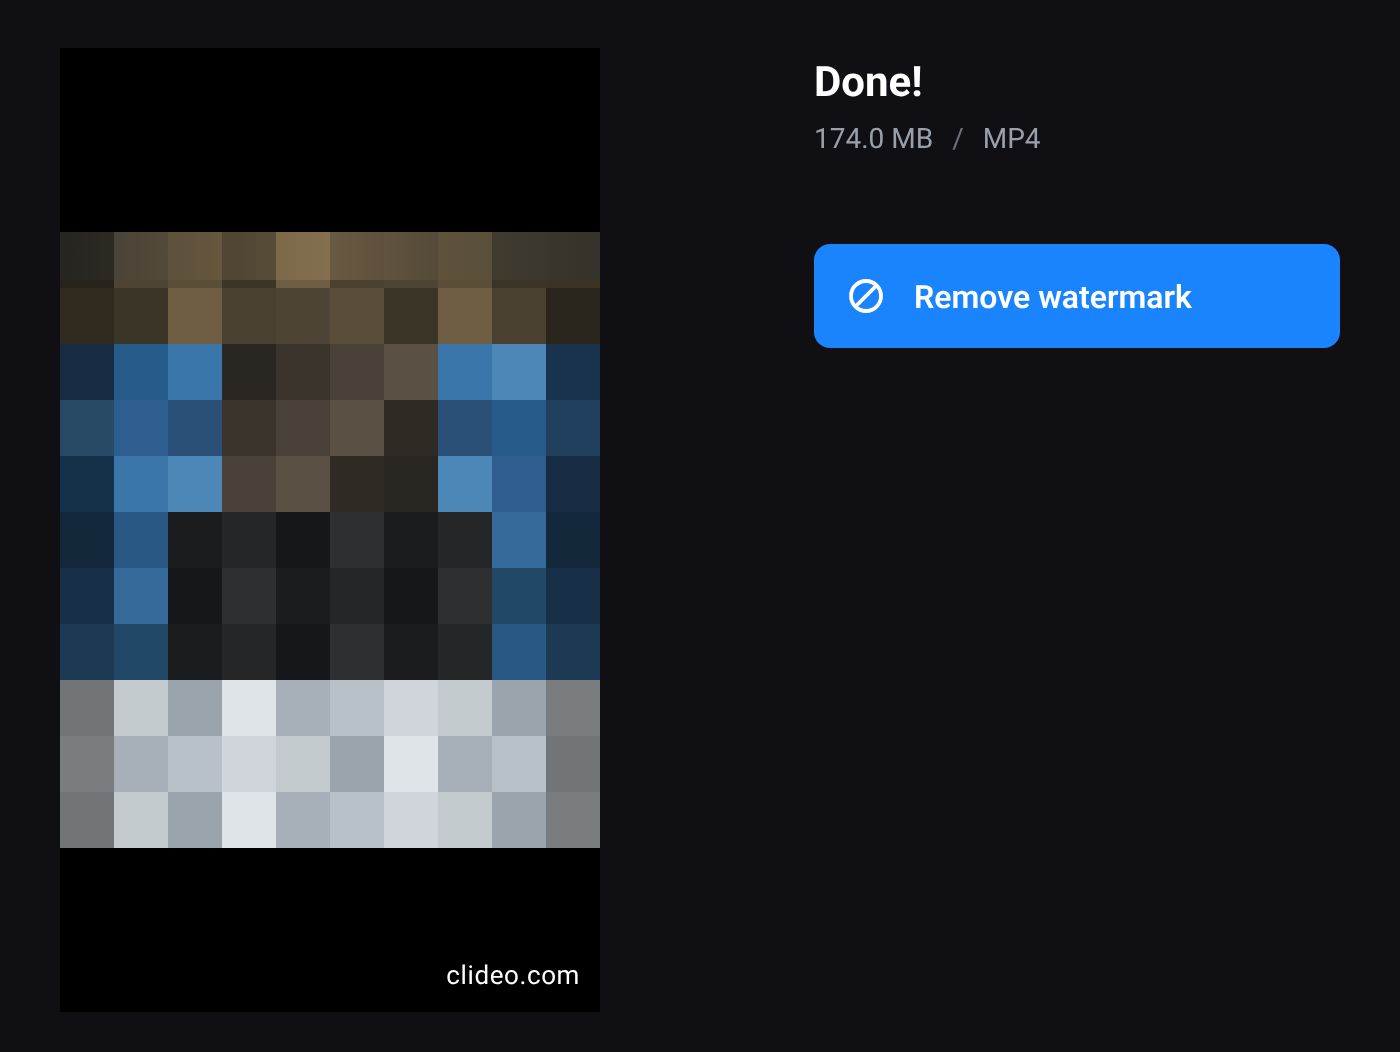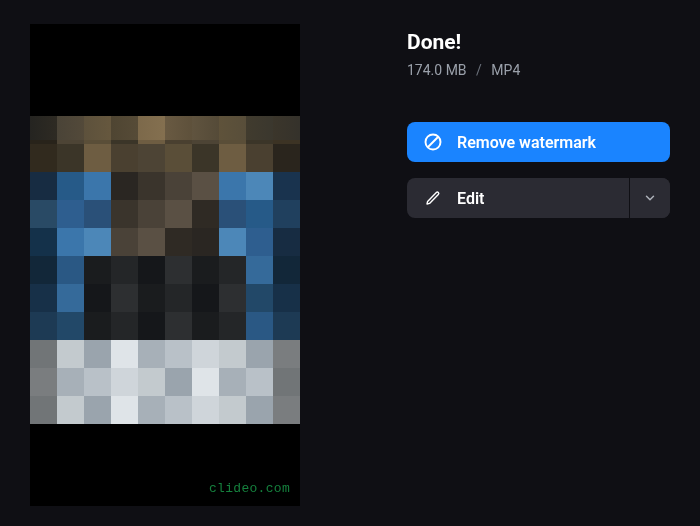--- a/index.html
+++ b/index.html
@@ -24,24 +24,23 @@
     height: 482px;
     background: #000;
     position: relative;
     flex-shrink: 0;
   }
   .watermark {
     position: absolute;
     right: 10px;
     bottom: 10px;
     font-size: 13px;
-    color: #15803d;
+    color: #ffffff;
     letter-spacing: 0.3px;
     pointer-events: none;
-    font-family: Liberation Mono, monospace;
   }
   .mosaic {
     position: absolute;
     left: 0;
     right: 0;
     top: 92px;
     height: 308px;
     display: grid;
     grid-template-columns: repeat(10, 1fr);
     grid-template-rows: repeat(11, 1fr);
@@ -70,21 +69,21 @@
     font-size: 14px;
     color: #9aa0aa;
     margin-bottom: 44px;
   }
   .meta .sep { margin: 0 6px; color: #6c727c; }
 
   .btn {
     display: flex;
     align-items: center;
     border-radius: 8px;
-    height: 40px;
+    height: 52px;
     margin-bottom: 16px;
     cursor: pointer;
     user-select: none;
     font-size: 16px;
     font-weight: 600;
     box-sizing: border-box;
     position: relative;
   }
   .btn .icon {
     width: 20px;
@@ -269,30 +268,17 @@
           <circle cx="12" cy="12" r="9"></circle>
           <line x1="6" y1="18" x2="18" y2="6"></line>
         </svg>
       </span>
       <span class="label">Remove watermark</span>
     </div>
 
     
 
     
-    <div class="btn btn-dark">
-      <span class="icon">
-        <svg viewBox="0 0 24 24" width="16" height="16" fill="none" stroke="white" stroke-width="2.1" stroke-linecap="round" stroke-linejoin="round">
-          <path d="M3 21l3.8-.9L20 6.9a2.1 2.1 0 0 0-3-3L3.9 17.2 3 21z"></path>
-        </svg>
-      </span>
-      <span class="label">Edit</span>
-      <span class="chev">
-        <svg viewBox="0 0 24 24" width="14" height="14" fill="none" stroke="#aeb2ba" stroke-width="2.5" stroke-linecap="round" stroke-linejoin="round">
-          <polyline points="6 9 12 15 18 9"></polyline>
-        </svg>
-      </span>
-    </div>
 
     
 
   </div>
 </div>
 
 </body></html>

